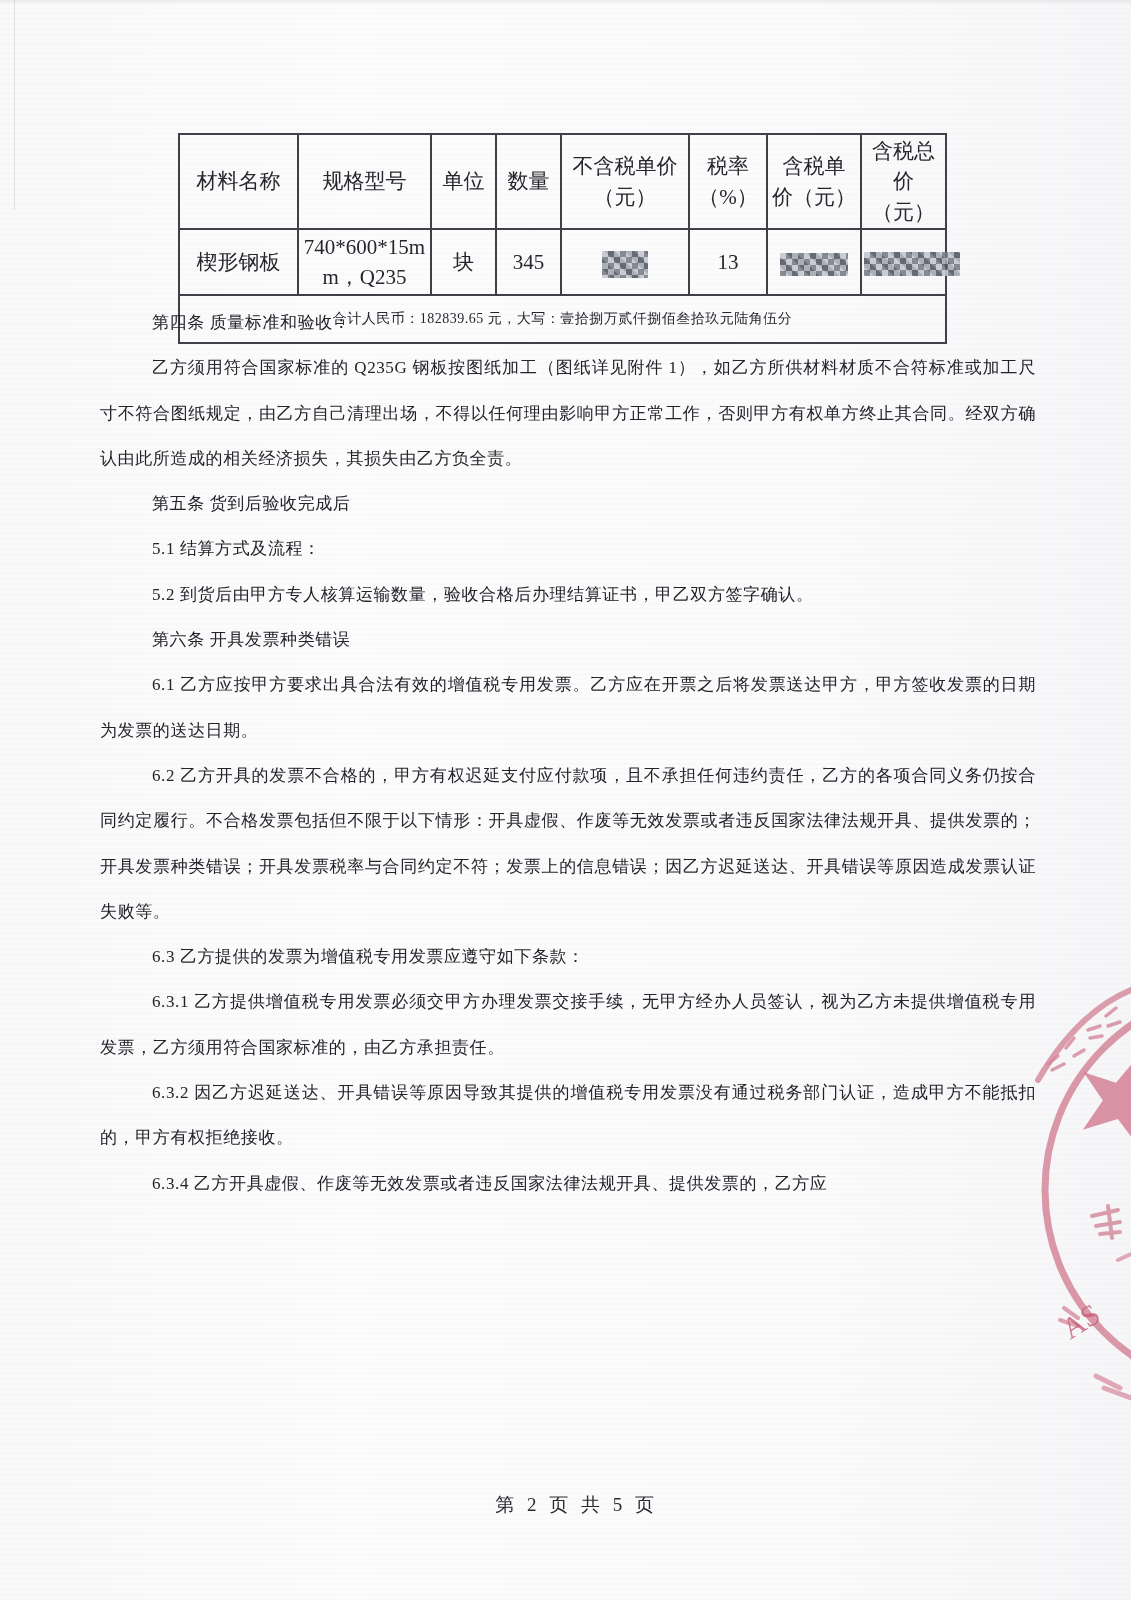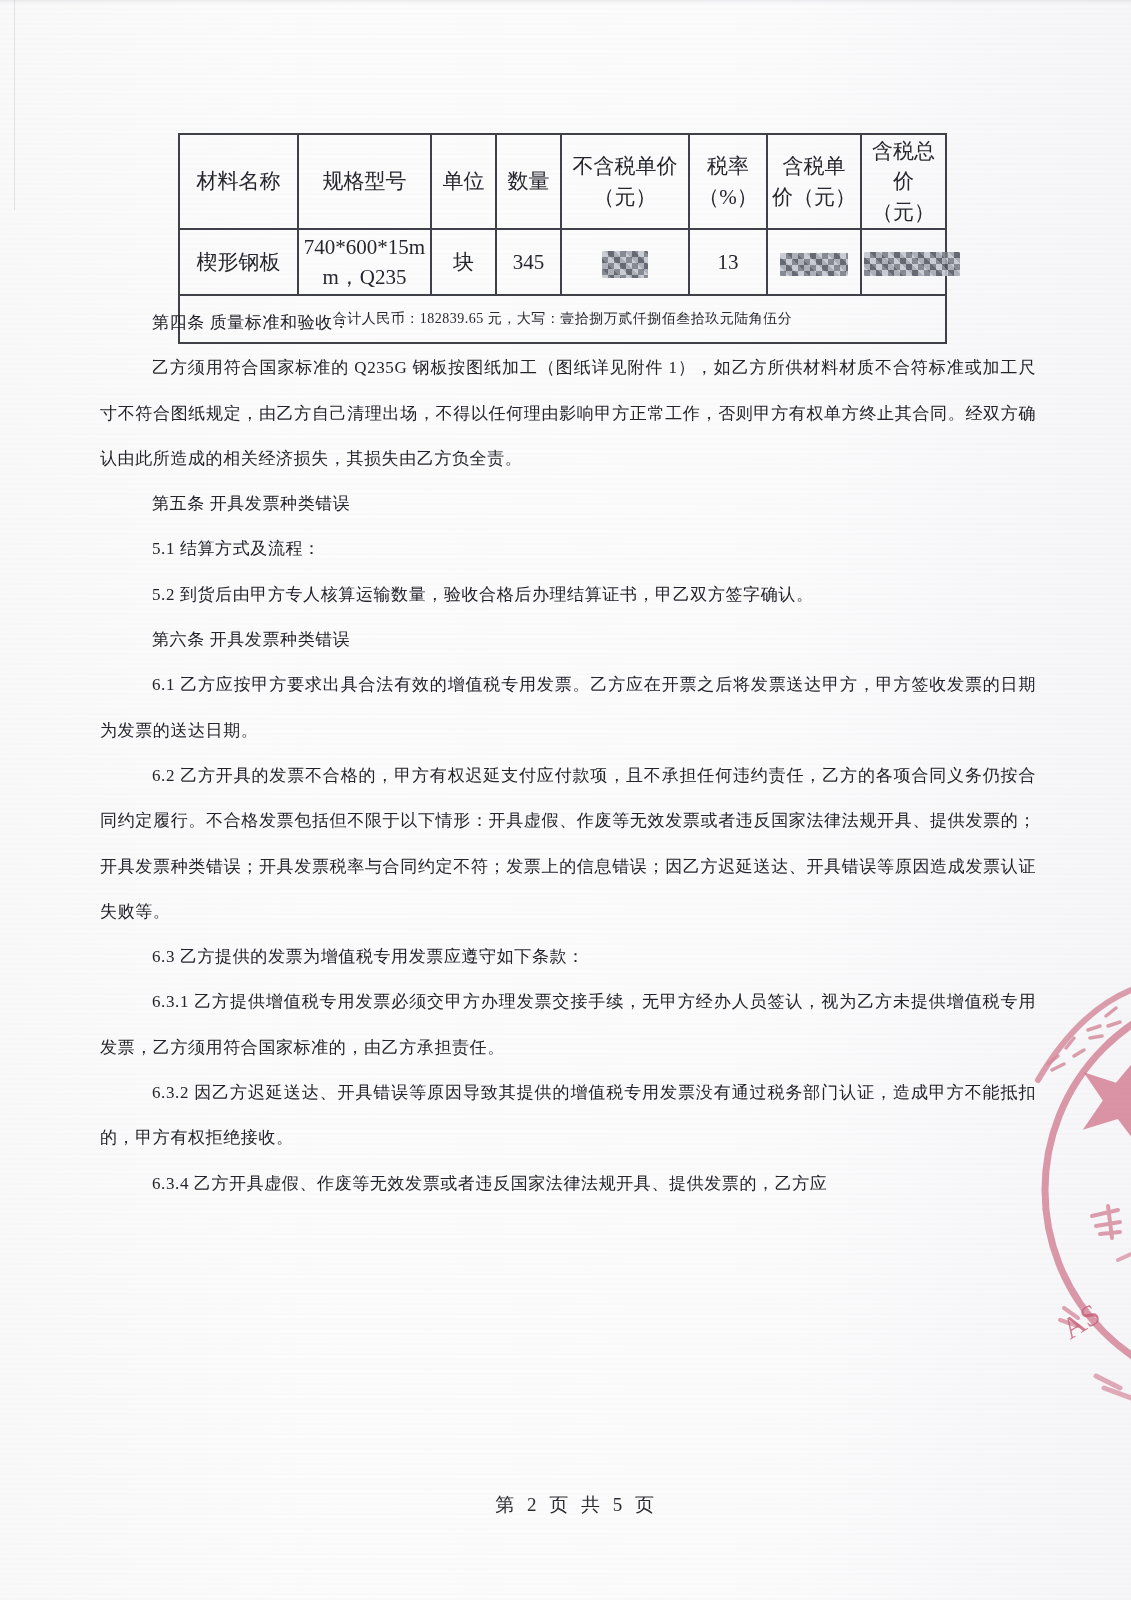--- a/index.html
+++ b/index.html
@@ -126,21 +126,21 @@
     </tr>
     <tr class="total-row">
       <td class="total-cell" colspan="8">合计人民币：182839.65 元，大写：壹拾捌万贰仟捌佰叁拾玖元陆角伍分</td>
     </tr>
   </tbody>
     </table>
 
   <div class="content">
     <p>第四条 质量标准和验收：</p>
     <p>乙方须用符合国家标准的 Q235G 钢板按图纸加工（图纸详见附件 1），如乙方所供材料材质不合符标准或加工尺寸不符合图纸规定，由乙方自己清理出场，不得以任何理由影响甲方正常工作，否则甲方有权单方终止其合同。经双方确认由此所造成的相关经济损失，其损失由乙方负全责。</p>
-    <p>第五条 开具发票种类错误</p>
+    <p>第五条 货到后验收完成后</p>
     <p>5.1 结算方式及流程：</p>
     <p>5.2 到货后由甲方专人核算运输数量，验收合格后办理结算证书，甲乙双方签字确认。</p>
     <p>第六条 开具发票种类错误</p>
     <p>6.1 乙方应按甲方要求出具合法有效的增值税专用发票。乙方应在开票之后将发票送达甲方，甲方签收发票的日期为发票的送达日期。</p>
     <p>6.2 乙方开具的发票不合格的，甲方有权迟延支付应付款项，且不承担任何违约责任，乙方的各项合同义务仍按合同约定履行。不合格发票包括但不限于以下情形：开具虚假、作废等无效发票或者违反国家法律法规开具、提供发票的；开具发票种类错误；开具发票税率与合同约定不符；发票上的信息错误；因乙方迟延送达、开具错误等原因造成发票认证失败等。</p>
     <p>6.3 乙方提供的发票为增值税专用发票应遵守如下条款：</p>
     <p>6.3.1 乙方提供增值税专用发票必须交甲方办理发票交接手续，无甲方经办人员签认，视为乙方未提供增值税专用发票，乙方须用符合国家标准的，由乙方承担责任。</p>
     <p>6.3.2 因乙方迟延送达、开具错误等原因导致其提供的增值税专用发票没有通过税务部门认证，造成甲方不能抵扣的，甲方有权拒绝接收。</p>
     <p>6.3.4 乙方开具虚假、作废等无效发票或者违反国家法律法规开具、提供发票的，乙方应</p>
   </div>

